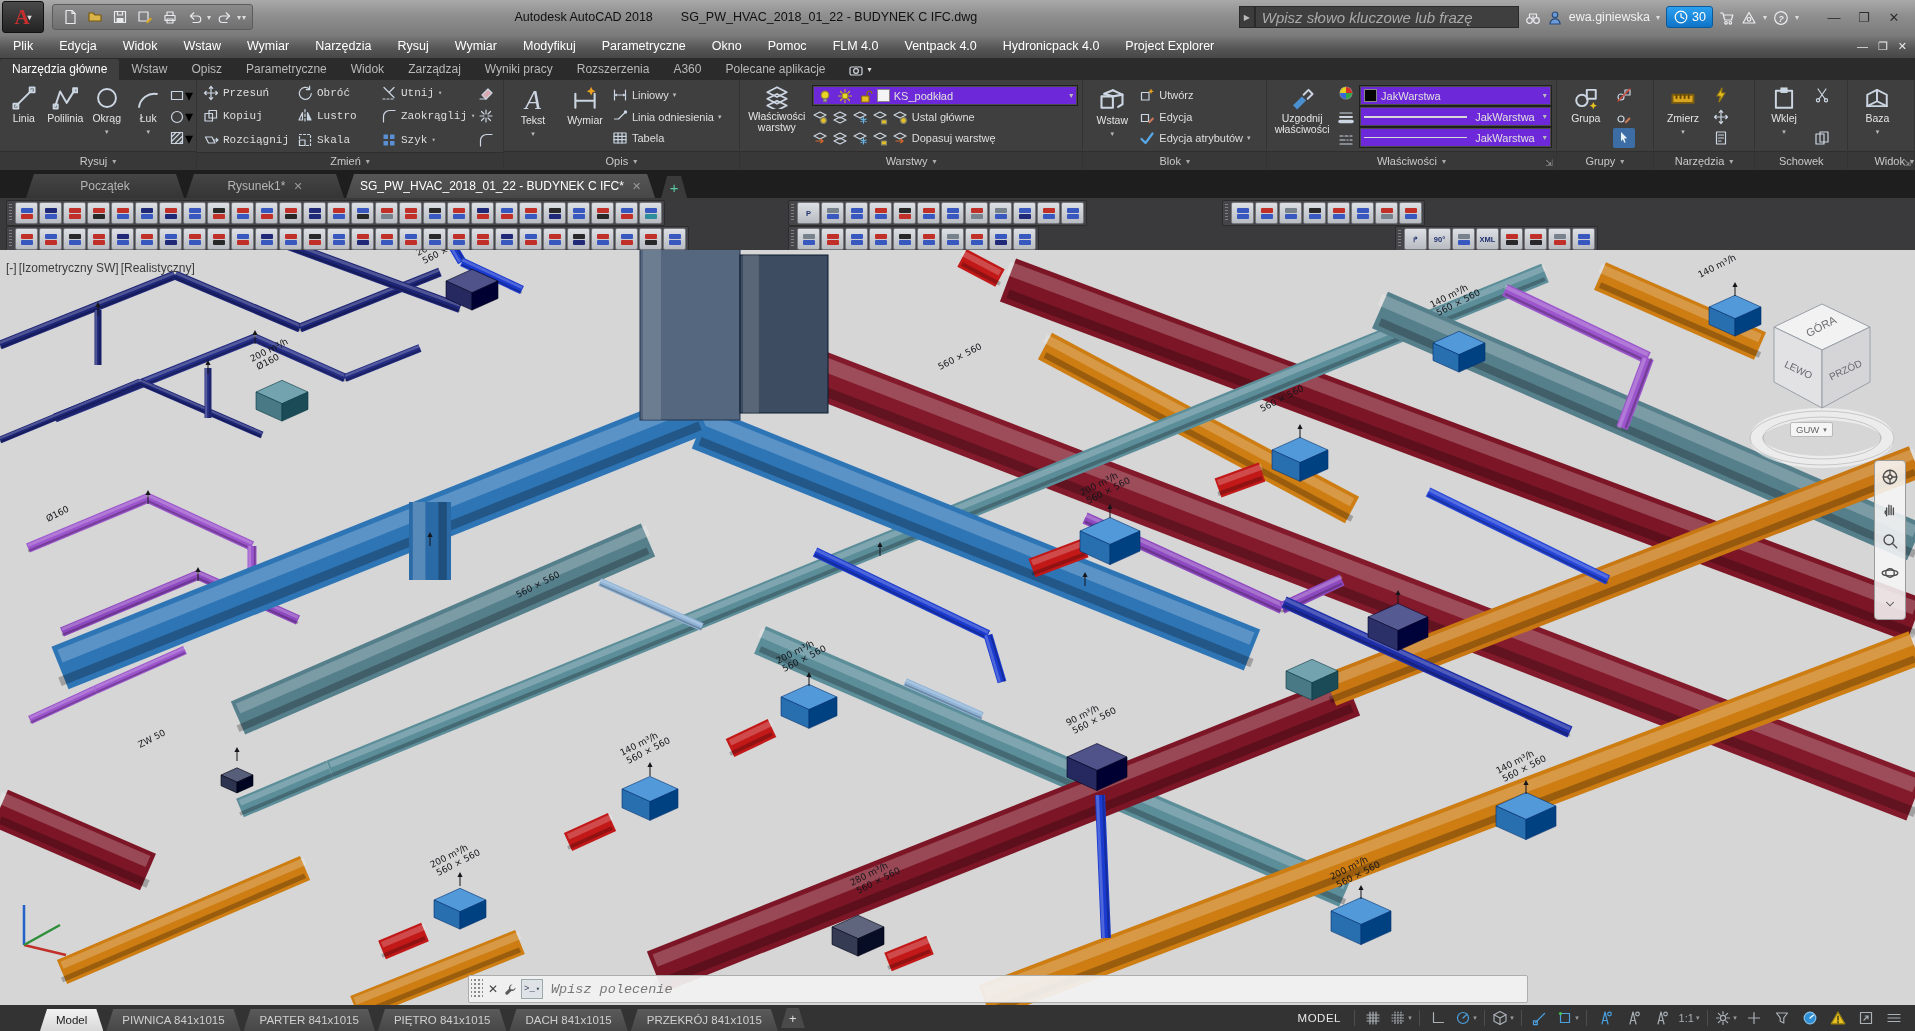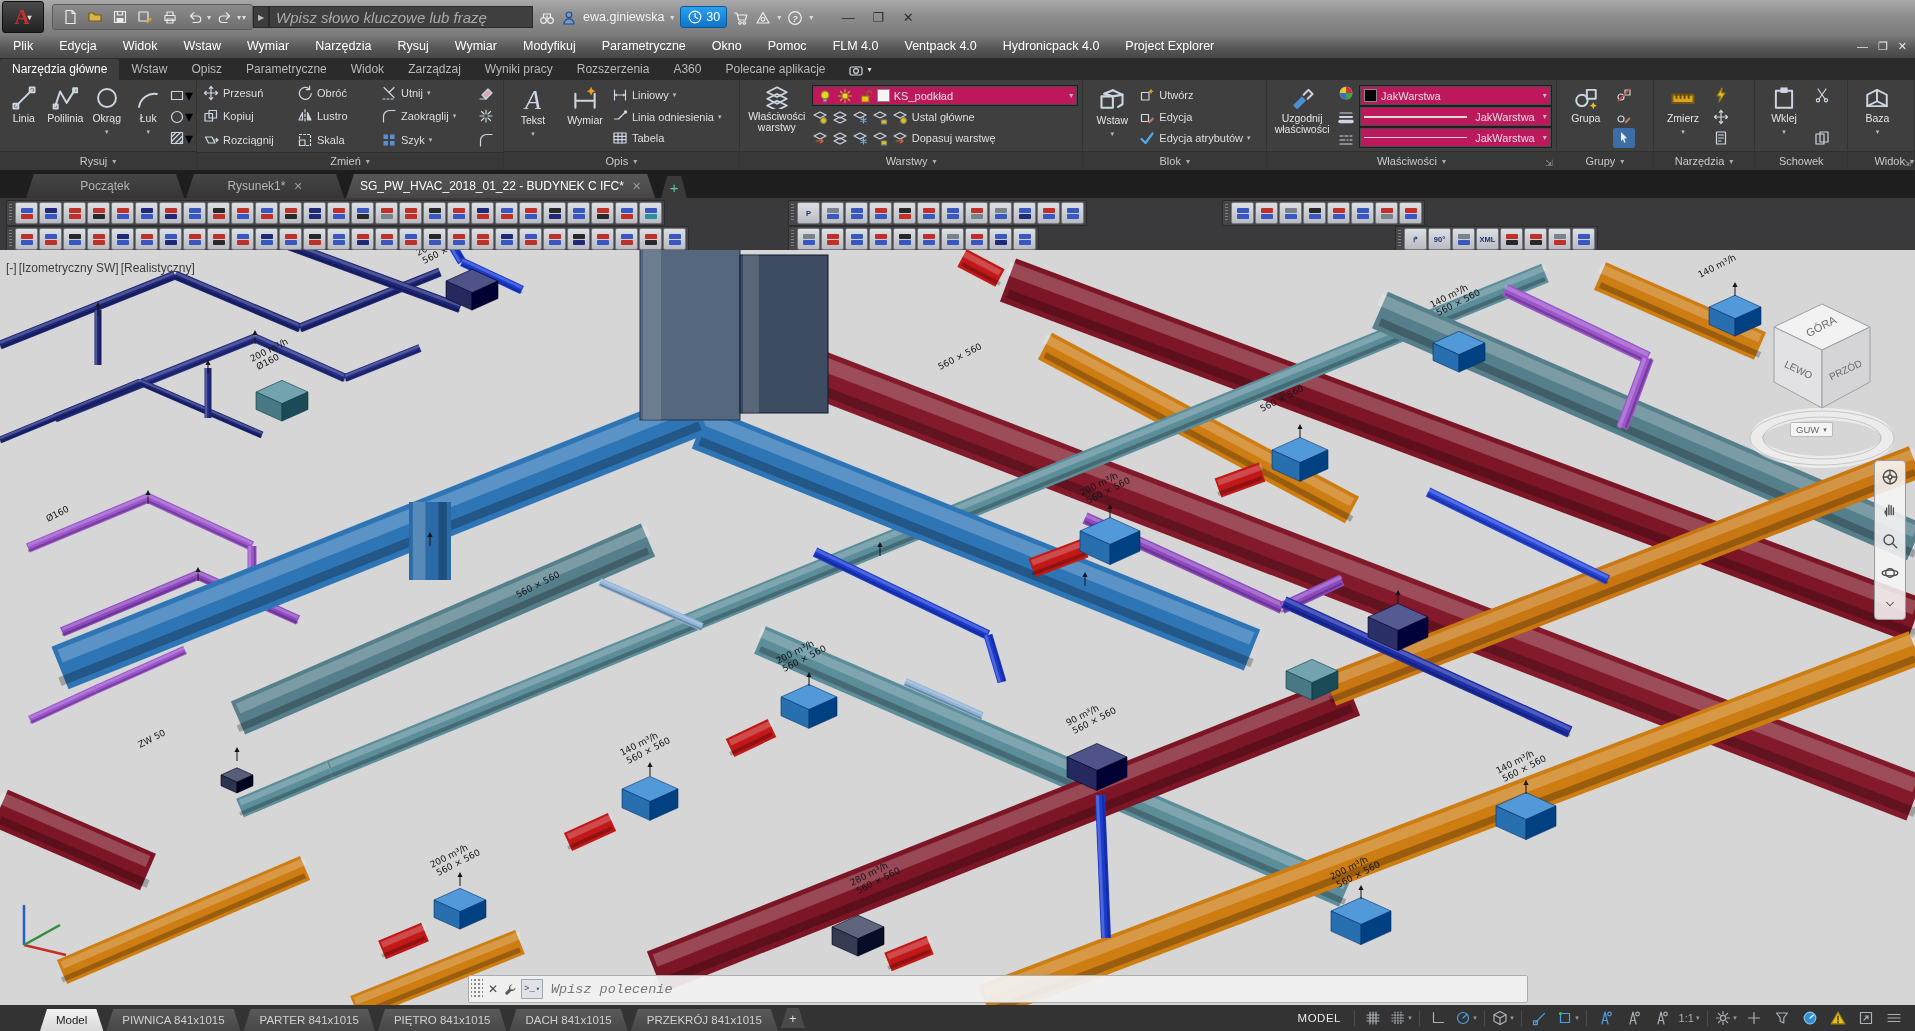--- a/index.html
+++ b/index.html
@@ -57,21 +57,21 @@
     font-size:11px;display:flex;align-items:center;justify-content:center;gap:5px;position:relative;}
   .rpanel-label .lcaret{font-size:8px;color:#aaa;}
   .launcher{position:absolute;right:3px;bottom:2px;color:#9a9a9a;font-size:9px;}
   .bigbtn{width:50px;display:flex;flex-direction:column;align-items:center;justify-content:flex-start;
     color:#e4e4e4;font-size:10.5px;text-align:center;padding-top:3px;gap:2px;line-height:11px;}
   .bigbtn .bcaret{font-size:7px;color:#bbb;}
   .smallcol{display:flex;flex-direction:column;justify-content:space-between;padding:3px 0;}
   .sline{display:flex;align-items:center;gap:4px;color:#dedede;font-size:11px;height:20px;white-space:nowrap;}
   .sline .bcaret{font-size:7px;color:#bbb;}
   .icononly{width:22px;height:20px;display:flex;align-items:center;justify-content:center;}
-  .combo{background:#be185d;border:1px solid #1f1f1f;box-shadow:0 0 0 1px #4b4b4b inset;
+  .combo{background:#6d28d9;border:1px solid #1f1f1f;box-shadow:0 0 0 1px #4b4b4b inset;
     color:#e0e0e0;font-size:11px;height:19px;display:flex;align-items:center;padding:0 4px;gap:4px;}
   .combo .flex1{flex:1;}
   .combo .ccaret{color:#bbb;font-size:8px;}
   .swatch-black{width:11px;height:11px;background:#060606;border:1px solid #888;}
   .swatch-white{width:11px;height:11px;background:#f4f4f4;border:1px solid #888;}
   .lw-line{flex:1;height:2px;background:#d8d8d8;margin-right:4px;}
   .rib-ic{color:#ccd6e2;}
 
   
   #doctabs{left:0;top:170px;width:1915px;height:28px;background:#1e1e1e;display:flex;align-items:flex-end;padding-left:26px;box-sizing:border-box;}
@@ -188,20 +188,23 @@
     <span class="qbtn">
         <i class="ic">
           <svg width="16" height="16" viewBox="0 0 16 16" fill="none" stroke="currentColor" stroke-width="1.2" stroke-linecap="round" stroke-linejoin="round">
             <path d="M12.5 7 H5.5 A3.2 3.2 0 0 0 5.5 13.5 H10"></path>
             <path d="M12.5 7 L9.2 3.8 M12.5 7 L9.2 10.2"></path>
           </svg>
         </i>
       </span>
       <span class="qcaret">▾</span>
     <span class="qcaret">▾</span>
+  </div>
+  <div id="title-center">
+    <b>Autodesk AutoCAD 2018</b><span>SG_PW_HVAC_2018_01_22 - BUDYNEK C IFC.dwg</span>
   </div>
   <div id="tb-right">
     <div id="searchwrap">
       <div id="search-arrow">▶</div>
       <div id="searchbox">Wpisz słowo kluczowe lub frazę</div>
     </div>
     <span class="tb-ic"><i class="ic"><svg width="16" height="16" viewBox="0 0 16 16" fill="none" stroke="currentColor" stroke-width="1.2" stroke-linecap="round" stroke-linejoin="round">
             <circle cx="4.5" cy="10.5" r="2.8"></circle>
             <circle cx="11.5" cy="10.5" r="2.8"></circle>
             <path d="M4.5 7.5 V4 H11.5 V7.5 M8 6 V9"></path>
@@ -362,21 +365,21 @@
           </span>
       </div>
     </div>
     <div class="rpanel-label">
         <span>Rysuj</span>
         <span class="lcaret">▾</span>
       </div>
   </div>
 
   <div class="rpanel" style="width:312px">
-    <div class="rpanel-content" style="flex-direction:column;justify-content:space-between;padding:3px 6px 2px;">
+    <div class="rpanel-content" style="flex-direction:column;justify-content:space-between;padding:3px 6px 2px;font-family:Liberation Mono, monospace;">
       <div class="row" style="gap:2px;">
         <span class="sline" style="width:92px">
             <i class="ic rib-ic">
               <svg width="16" height="16" viewBox="0 0 16 16" fill="none" stroke="currentColor" stroke-width="1.2" stroke-linecap="round" stroke-linejoin="round">
                 <path d="M8 1.5 V14.5 M1.5 8 H14.5 M8 1.5 L6.3 3.3 M8 1.5 L9.7 3.3 M8 14.5 L6.3 12.7 M8 14.5 L9.7 12.7 M1.5 8 L3.3 6.3 M1.5 8 L3.3 9.7 M14.5 8 L12.7 6.3 M14.5 8 L12.7 9.7"></path>
               </svg>
             </i>
             <span>Przesuń</span>
           </span>
         <span class="sline" style="width:82px">

